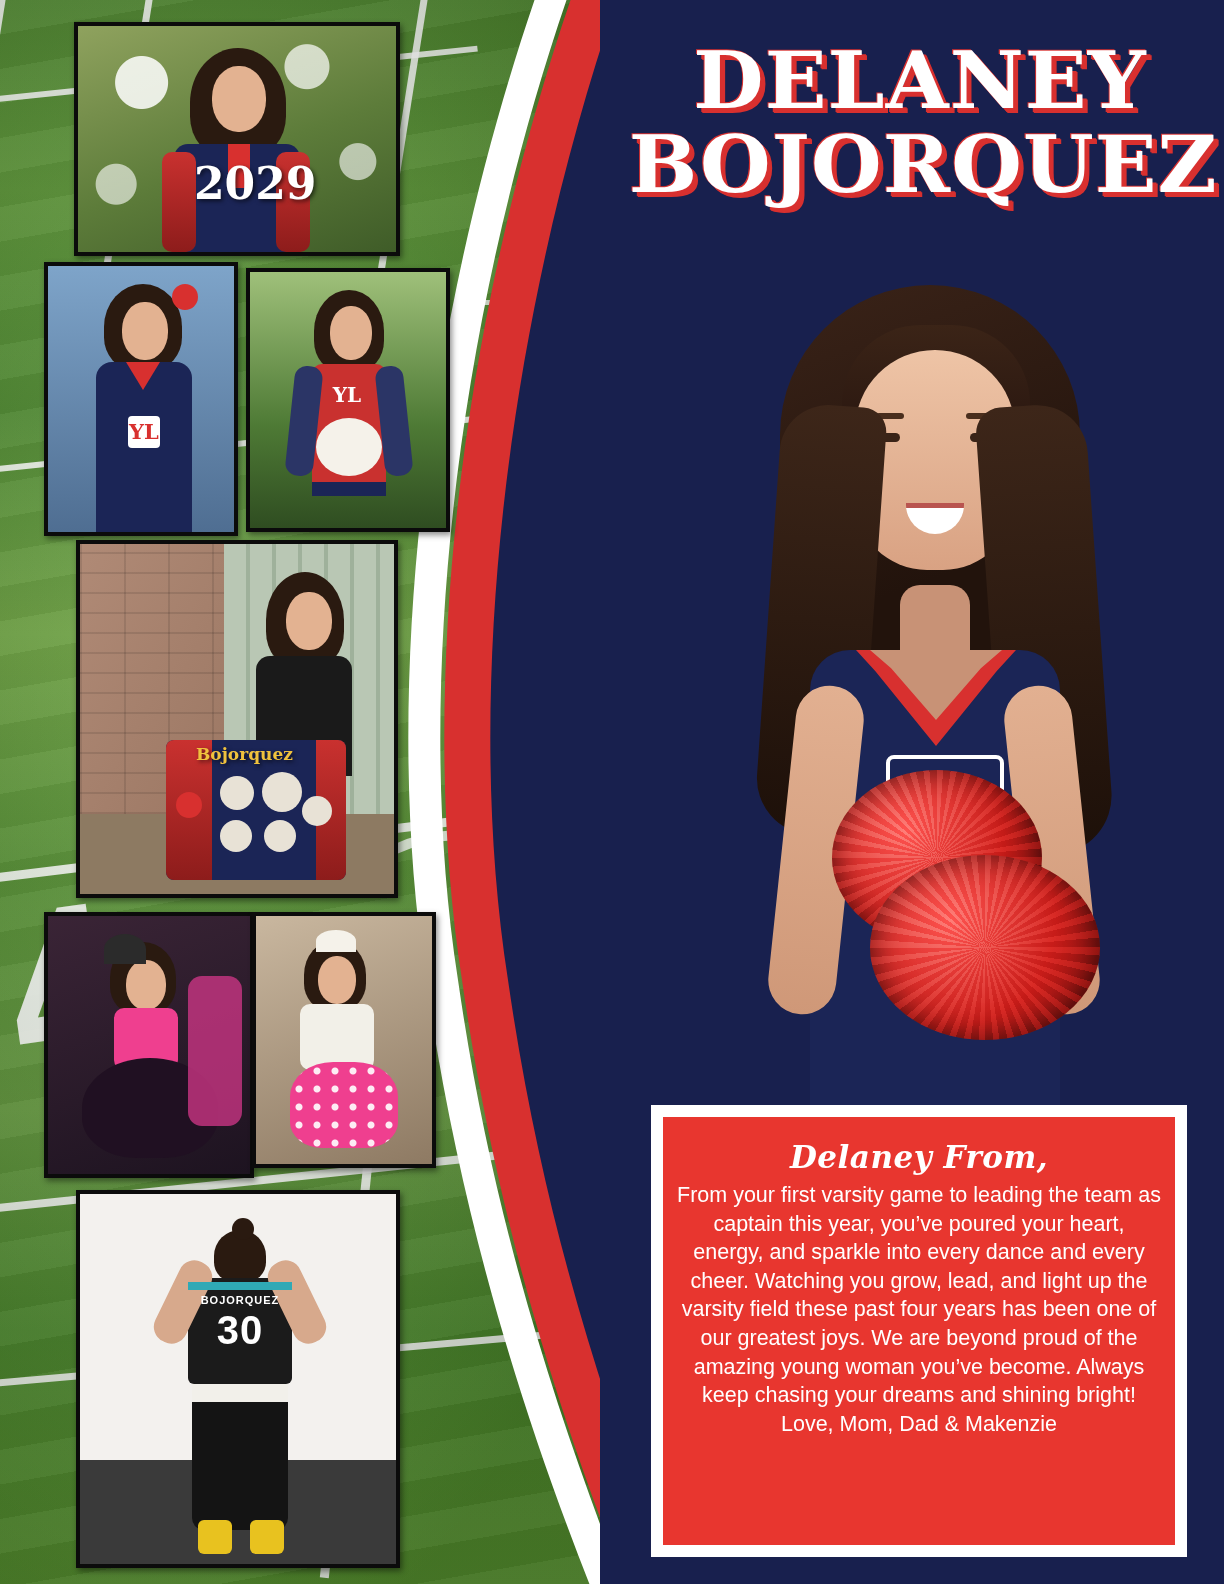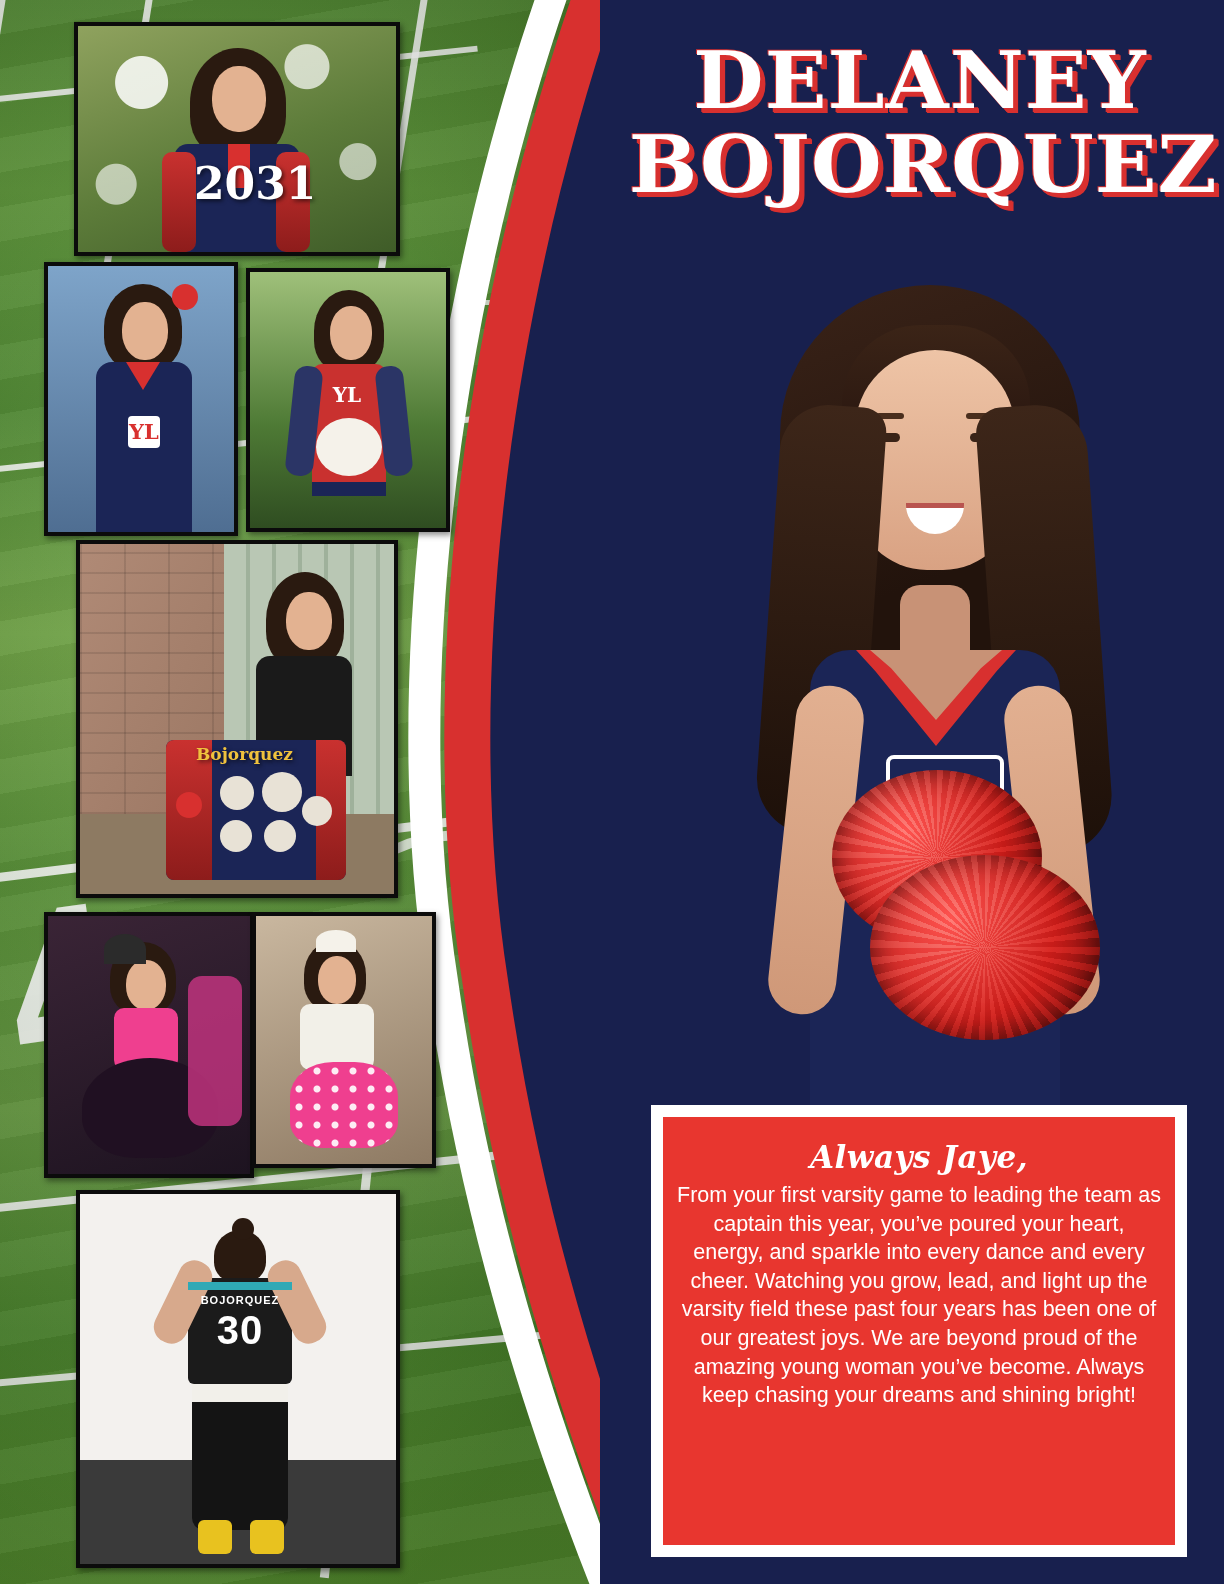--- a/index.html
+++ b/index.html
@@ -447,21 +447,21 @@
   </div>
 
   <div class="photo" style="left:74px; top:22px; width:318px; height:226px;">
     <div class="ph-inner sky-bokeh"></div>
     <div class="fig-hair" style="left:112px; top:22px; width:96px; height:110px;"></div>
     <div class="fig-face" style="left:134px; top:40px; width:54px; height:66px;"></div>
     <div class="fig-body" style="left:96px; top:118px; width:126px; height:108px; background:#1b2556; border-radius:14px 14px 0 0;"></div>
     <div class="fig-body" style="left:150px; top:118px; width:22px; height:44px; background:#d8302f;"></div>
     <div class="fig-body" style="left:84px;  top:126px; width:34px; height:100px; background:linear-gradient(180deg,#c9312f,#8d1c1b); border-radius:10px;"></div>
     <div class="fig-body" style="left:198px; top:126px; width:34px; height:100px; background:linear-gradient(180deg,#c9312f,#8d1c1b); border-radius:10px;"></div>
-    <div class="banner2026" style="left:116px; top:132px; font-size:44px;">2031</div>
+    <div class="banner2026" style="left:116px; top:132px; font-size:44px;">2029</div>
   </div>
 
   <div class="photo" style="left:44px; top:262px; width:186px; height:266px;">
     <div class="ph-inner bluebg"></div>
     <div class="fig-hair" style="left:56px; top:18px; width:78px; height:86px;"></div>
     <div class="fig-face" style="left:74px; top:36px; width:46px; height:58px;"></div>
     <div class="fig-body" style="left:48px; top:96px; width:96px; height:170px; background:#1b2556; border-radius:16px 16px 0 0;"></div>
     <div class="fig-body" style="left:78px; top:96px; width:34px; height:28px; background:#d8302f; clip-path:polygon(0 0,100% 0,50% 100%);"></div>
     <div class="fig-body" style="left:124px; top:18px; width:26px; height:26px; background:#d8302f; border-radius:50%;"></div>
     <div class="yl-badge" style="left:80px; top:150px; width:32px; height:32px; font-size:21px; line-height:32px;">YL</div>
@@ -531,18 +531,19 @@
     <div class="fig-body" style="left:112px; top:190px; width:96px; height:20px; background:#f2f0ea;"></div>
     <div class="fig-body" style="left:112px; top:208px; width:96px; height:128px; background:#141414; border-radius:0 0 12px 12px;"></div>
     <div class="fig-body" style="left:118px; top:326px; width:34px; height:34px; background:#e8c21f; border-radius:6px;"></div>
     <div class="fig-body" style="left:170px; top:326px; width:34px; height:34px; background:#e8c21f; border-radius:6px;"></div>
     <div class="jersey-name" style="left:108px; top:100px; width:104px; font-size:11px;">BOJORQUEZ</div>
     <div class="jersey-name" style="left:108px; top:114px; width:104px; font-size:40px;">30</div>
   </div>
 
   <div class="msg-outer">
     <div class="msg-inner">
-      <div class="msg-salutation">Always Jaye,</div>
+      <div class="msg-salutation">Delaney From,</div>
       <div class="msg-body">From your first varsity game to leading the team as captain this year, you’ve poured your heart, energy, and sparkle into every dance and every cheer. Watching you grow, lead, and light up the varsity field these past four years has been one of our greatest joys. We are beyond proud of the amazing young woman you’ve become. Always keep chasing your dreams and shining bright!</div>
+      <div class="msg-signoff">Love, Mom, Dad &amp; Makenzie</div>
     </div>
   </div>
 
 </div>
 
 </body></html>

